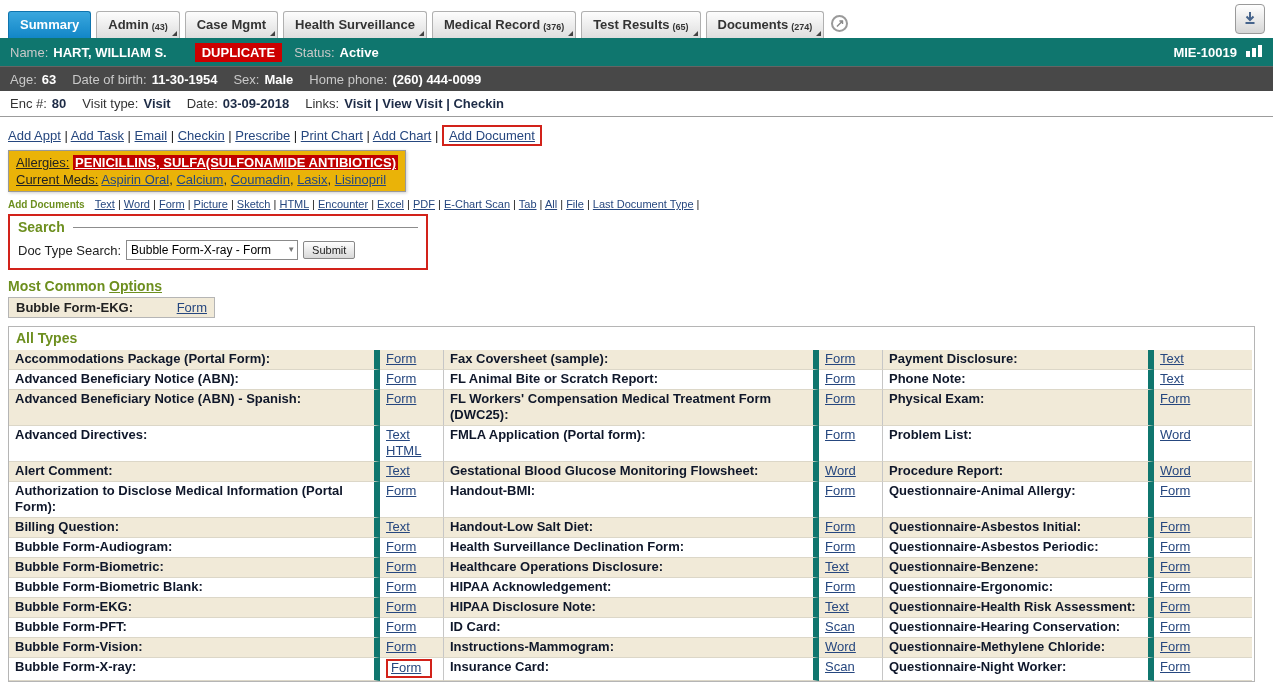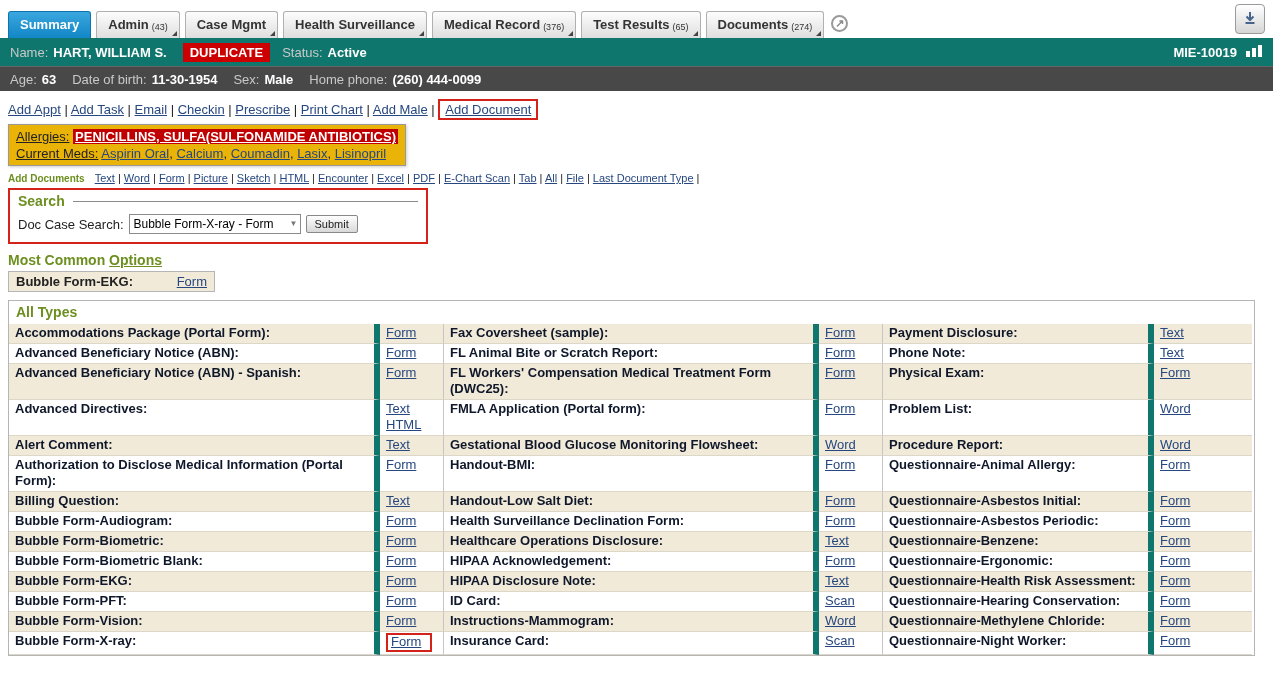--- a/index.html
+++ b/index.html
@@ -20,40 +20,40 @@
     background:linear-gradient(#fdfdfd,#dedede);
     border:1px solid #b0b0b0; border-bottom:none; border-radius:3px 3px 0 0;
     font-weight:bold; color:#333; cursor:pointer; white-space:nowrap;
   }
   .tab.active { background:linear-gradient(#3aa7de,#1286c7); border-color:#0f74ae; color:#fff; }
   .tab:not(.active)::after {
     content:''; position:absolute; right:2px; bottom:2px;
     border-style:solid; border-width:0 0 5px 5px;
     border-color:transparent transparent #444 transparent;
   }
-  .tab-count { font-size:9px; font-weight:normal; margin-left:3px; position:relative; top:1px; }
+  .tab-count { font-size:9px; font-weight:bold; margin-left:3px; position:relative; top:1px; }
   .quickview {
     width:17px; height:17px; border:2px solid #9a9a9a; border-radius:50%;
     display:inline-flex; align-items:center; justify-content:center;
     color:#8a8a8a; font-weight:bold; font-size:11px; margin:0 0 6px 2px; cursor:pointer;
   }
   .dl-btn {
     margin-left:auto; width:30px; height:30px; margin-bottom:4px;
     border:1px solid #9a9a9a; border-radius:4px;
     background:linear-gradient(#ffffff,#d6d6d6);
     display:flex; align-items:center; justify-content:center; cursor:pointer;
   }
 
   
   .pt-bar { display:flex; align-items:center; padding:0 10px; color:#fff; }
   .pt-bar1 { height:28px; background:#0f766e; }
   .pt-bar2 { height:25px; background:#484848; border-top:1px solid #646464; }
   .lbl { color:#c9c9c9; margin-right:5px; white-space:nowrap; }
   .val { font-weight:bold; margin-right:16px; white-space:nowrap; }
-  .dup-badge { background:#cc0000; color:#fff; font-weight:bold; padding:2px 7px; margin:0 12px 0 0; cursor:pointer; }
+  .dup-badge { background:#cc0000; color:#fff; font-weight:bold; padding:2px 7px; margin:0 12px 0 12px; cursor:pointer; }
   .right-group { margin-left:auto; display:flex; align-items:center; gap:8px; }
   .right-group .val { margin-right:0; }
   .comments-bar { height:24px; background:#b13026; display:flex; align-items:center; padding:0 10px; }
   .comments-bar .lbl { color:#f0c5ae; margin-right:10px; }
   .comments-bar .val { color:#fff; }
   .enc-bar { height:26px; background:#fff; border-bottom:1px solid #9c9c9c; display:flex; align-items:center; padding:0 10px; color:#1d2b46; }
   .enc-bar .lbl { color:#333; }
   .enc-bar .val { color:#1d2b46; }
   .enc-links a { color:#1d2b46; text-decoration:none; cursor:pointer; }
 
@@ -179,25 +179,35 @@
     <span class="val">63</span>
     <span class="lbl">Date of birth:</span>
     <span class="val">11-30-1954</span>
     <span class="lbl">Sex:</span>
     <span class="val">Male</span>
     <span class="lbl">Home phone:</span>
     <span class="val">(260) 444-0099</span>
   </div>
 
 
+  <div class="enc-bar">
+    <span class="lbl">Enc #:</span>
+    <span class="val">80</span>
+    <span class="lbl">Visit type:</span>
+    <span class="val">Visit</span>
+    <span class="lbl">Date:</span>
+    <span class="val">03-09-2018</span>
+    <span class="lbl">Links:</span>
+    <span class="val enc-links"><a>Visit</a> | <a>View Visit</a> | <a>Checkin</a></span>
+  </div>
 
   <div class="content">
 
     
-    <div class="action-links"><a class="link">Add Appt</a> | <a class="link">Add Task</a> | <a class="link">Email</a> | <a class="link">Checkin</a> | <a class="link">Prescribe</a> | <a class="link">Print Chart</a> | <a class="link">Add Male</a> | <span class="red-box"><a class="link">Add Document</a></span></div>
+    <div class="action-links"><a class="link">Add Appt</a> | <a class="link">Add Task</a> | <a class="link">Email</a> | <a class="link">Checkin</a> | <a class="link">Prescribe</a> | <a class="link">Print Chart</a> | <a class="link">Add Chart</a> | <span class="red-box"><a class="link">Add Document</a></span></div>
 
     
     <div class="allergy-box">
       <div class="al-row">
         <a class="dark-link">Allergies:</a>
         <span class="allergy-val">
           <a>PENICILLINS, SULFA(SULFONAMIDE ANTIBIOTICS)</a>
         </span>
       </div>
       <div class="al-row">
@@ -211,21 +221,21 @@
       <span class="green-title">Add Documents</span>
       <span class="type-links"><a class="link">Text</a> | <a class="link">Word</a> | <a class="link">Form</a> | <a class="link">Picture</a> | <a class="link">Sketch</a> | <a class="link">HTML</a> | <a class="link">Encounter</a> | <a class="link">Excel</a> | <a class="link">PDF</a> | <a class="link">E-Chart Scan</a> | <a class="link">Tab</a> | <a class="link">All</a> | <a class="link">File</a> | <a class="link">Last Document Type</a> |</span>
     </div>
 
     
     <div class="search-box">
       <div class="sec-line">
         <span class="green-title" style="font-size:14px">Search</span>
       </div>
       <div class="search-row">
-        <label>Doc Case Search:</label>
+        <label>Doc Type Search:</label>
         <span class="combo">
           <input type="text" value="Bubble Form-X-ray - Form" style="">
           <span class="combo-arrow">▼</span>
         </span>
         <button class="submit-btn">Submit</button>
       </div>
     </div>
 
     
     <div class="mco">

